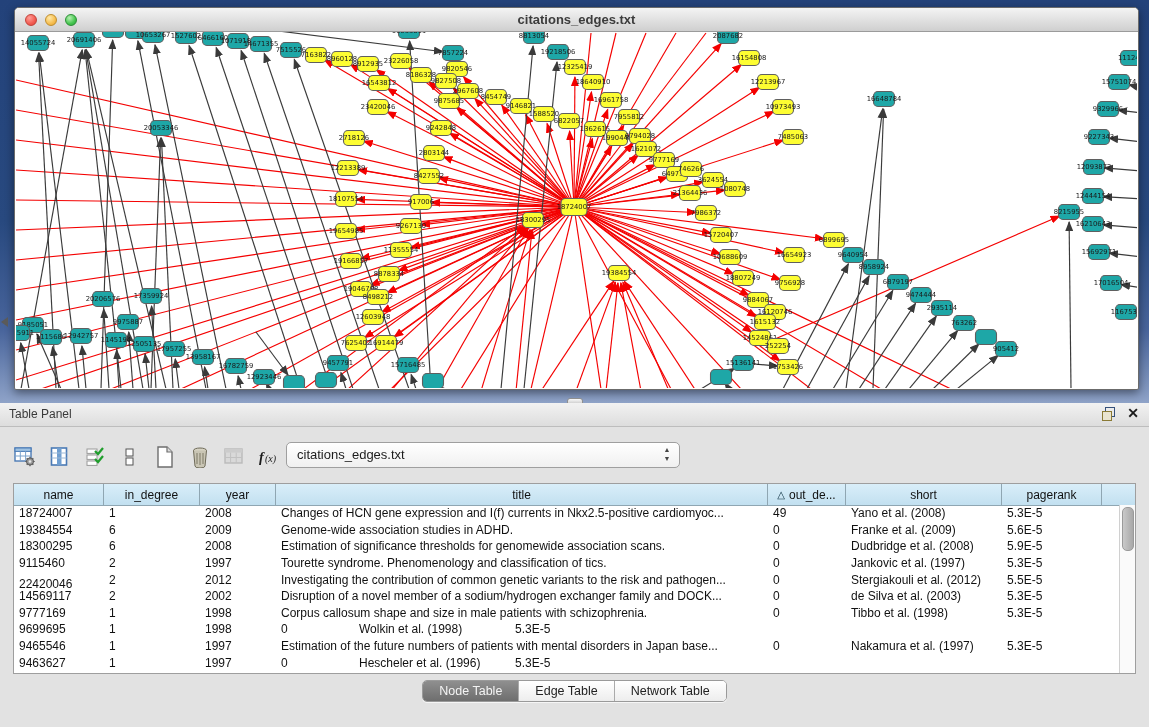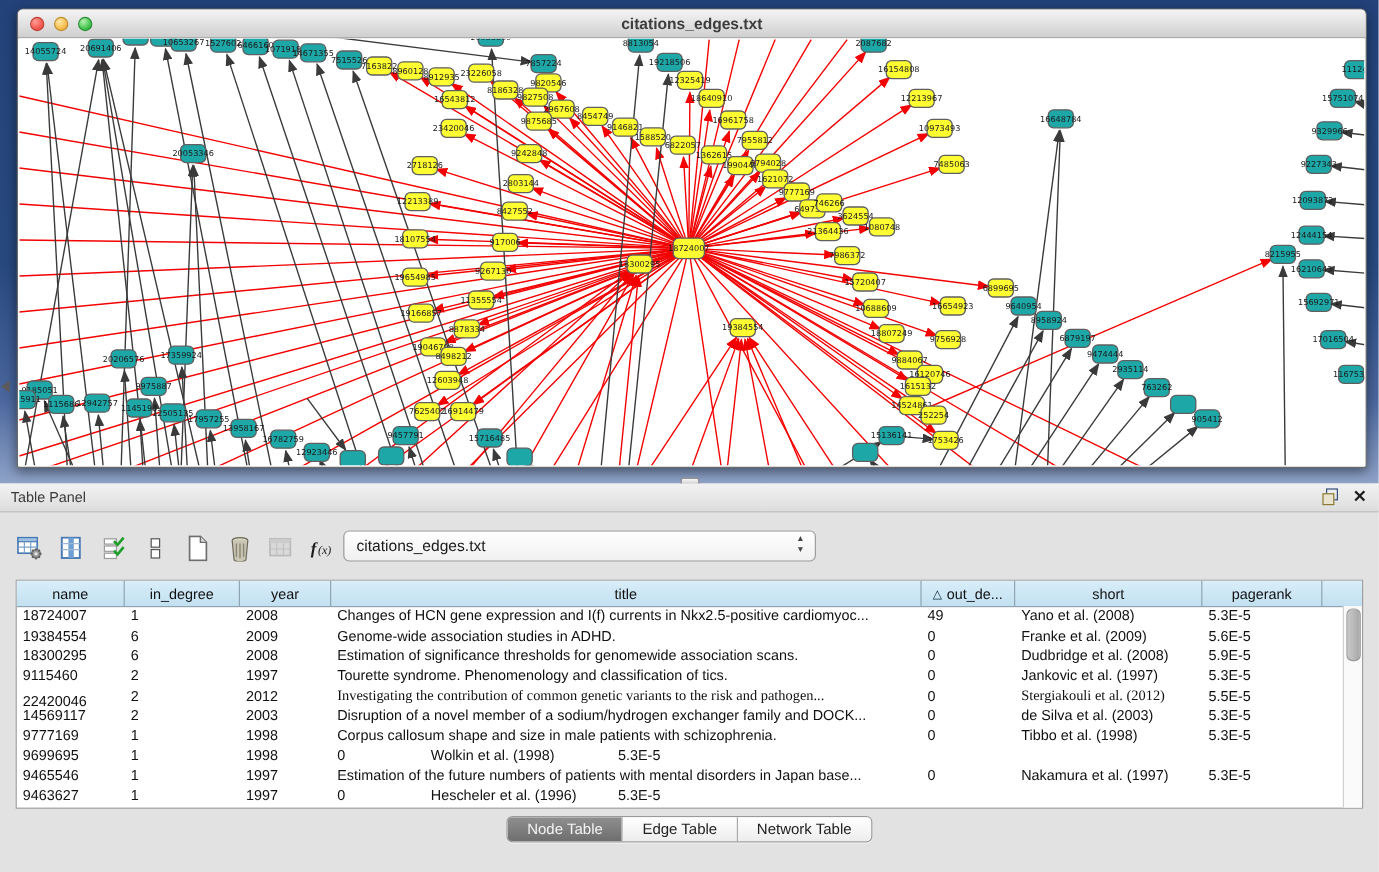--- a/index.html
+++ b/index.html
@@ -654,29 +654,29 @@
             <div class="td" style="width: 76px;">1997</div>
             <div class="td" style="width: 492px;">Tourette syndrome. Phenomenology and classification of tics.</div>
             <div class="td" style="width: 78px;">0</div>
             <div class="td" style="width: 156px;">Jankovic et al. (1997)</div>
             <div class="td" style="width: 100px;">5.3E-5</div>
           </div>
           <div class="tr">
             <div class="td" style="width: 90px; margin-top: 8px;">22420046</div>
             <div class="td" style="width: 96px;">2</div>
             <div class="td" style="width: 76px;">2012</div>
-            <div class="td" style="width: 492px; font-family: Liberation Serif, serif;">Investigating the contribution of common genetic variants to the risk and pathogen...</div>
-            <div class="td" style="width: 78px;">0</div>
-            <div class="td" style="width: 156px; font-family: Liberation Serif, serif;">Stergiakouli et al. (2012)</div>
+            <div class="td" style="width: 492px;">Investigating the contribution of common genetic variants to the risk and pathogen...</div>
+            <div class="td" style="width: 78px;">0</div>
+            <div class="td" style="width: 156px;">Stergiakouli et al. (2012)</div>
             <div class="td" style="width: 100px;">5.5E-5</div>
           </div>
           <div class="tr">
             <div class="td" style="width: 90px;">14569117</div>
             <div class="td" style="width: 96px;">2</div>
-            <div class="td" style="width: 76px;">2003</div>
+            <div class="td" style="width: 76px;">2002</div>
             <div class="td" style="width: 492px;">Disruption of a novel member of a sodium/hydrogen exchanger family and DOCK...</div>
             <div class="td" style="width: 78px;">0</div>
             <div class="td" style="width: 156px;">de Silva et al. (2003)</div>
             <div class="td" style="width: 100px;">5.3E-5</div>
           </div>
           <div class="tr">
             <div class="td" style="width: 90px;">9777169</div>
             <div class="td" style="width: 96px;">1</div>
             <div class="td" style="width: 76px;">1998</div>
             <div class="td" style="width: 492px;">Corpus callosum shape and size in male patients with schizophrenia.</div>

